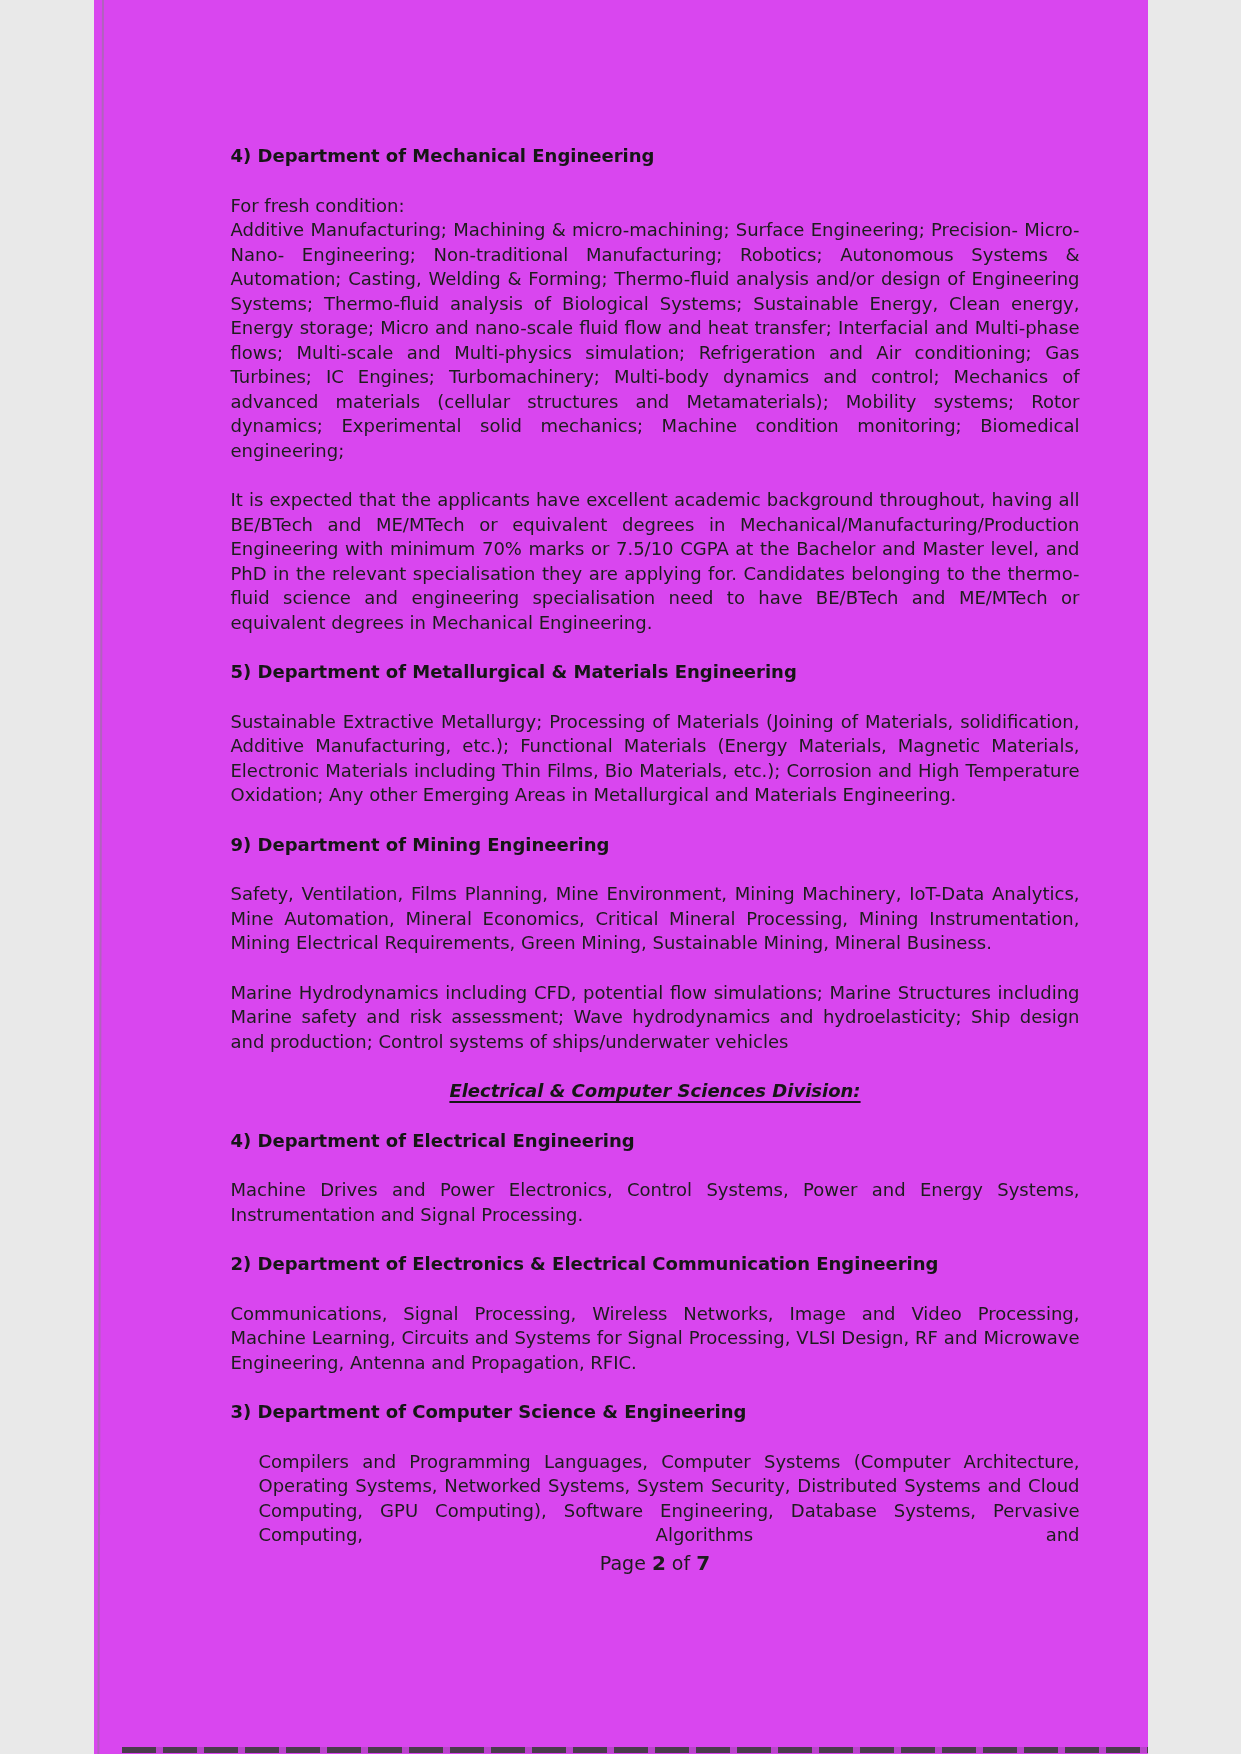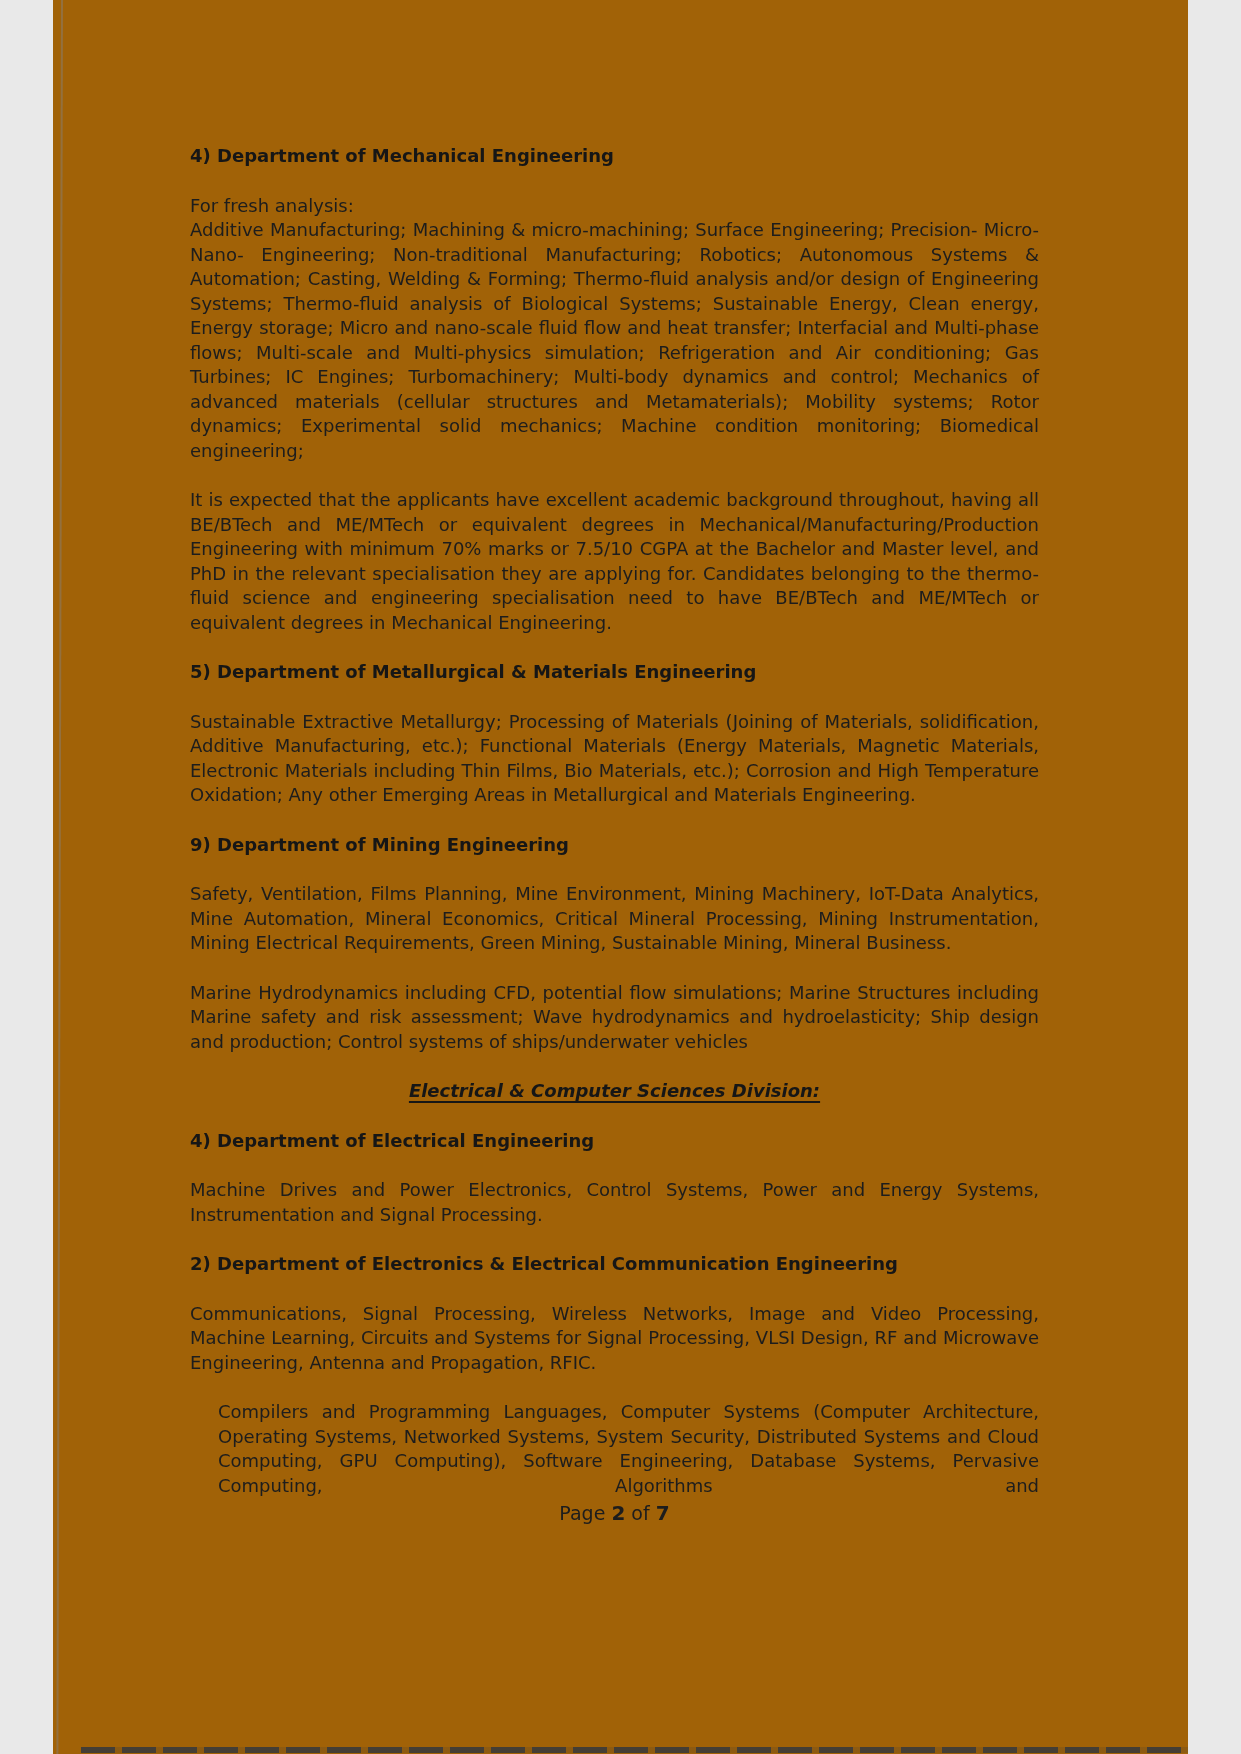--- a/index.html
+++ b/index.html
@@ -1,21 +1,21 @@
 <!DOCTYPE html>
 <html><head>
 <meta charset="utf-8">
 <style>
   html, body { margin: 0; padding: 0; background: #e9e9e9; }
   .page {
     position: relative;
-    width: 1135px;
+    width: 1054px;
     height: 1754px;
     margin: 0 auto;
-    background: #a16207;
+    background: #d946ef;
     overflow: hidden;
     font-family: "DejaVu Sans", sans-serif;
     color: #1d1d1d;
   }
   
   .scan-edge {
     position: absolute;
     left: 8px; top: 0;
     width: 2px; height: 100%;
     background: rgba(130,130,130,0.45);
@@ -72,21 +72,21 @@
 <body>
 
 <div class="page">
 
   <div class="scan-edge"></div>
 
   <div class="content">
 
     <div class="h">4) Department of Mechanical Engineering</div>
 
-    <div class="p nogap">For fresh analysis:</div>
+    <div class="p nogap">For fresh condition:</div>
 
     <div class="p">Additive Manufacturing; Machining &amp; micro-machining; Surface Engineering; Precision- Micro- Nano- Engineering; Non-traditional Manufacturing; Robotics; Autonomous Systems &amp; Automation; Casting, Welding &amp; Forming; Thermo-fluid analysis and/or design of Engineering Systems; Thermo-fluid analysis of Biological Systems; Sustainable Energy, Clean energy, Energy storage; Micro and nano-scale fluid flow and heat transfer; Interfacial and Multi-phase flows; Multi-scale and Multi-physics simulation; Refrigeration and Air conditioning; Gas Turbines; IC Engines; Turbomachinery; Multi-body dynamics and control; Mechanics of advanced materials (cellular structures and Metamaterials); Mobility systems; Rotor dynamics; Experimental solid mechanics; Machine condition monitoring; Biomedical engineering;</div>
 
     <div class="p">It is expected that the applicants have excellent academic background throughout, having all BE/BTech and ME/MTech or equivalent degrees in Mechanical/Manufacturing/Production Engineering with minimum 70% marks or 7.5/10 CGPA at the Bachelor and Master level, and PhD in the relevant specialisation they are applying for. Candidates belonging to the thermo-fluid science and engineering specialisation need to have BE/BTech and ME/MTech or equivalent degrees in Mechanical Engineering.</div>
 
     <div class="h">5) Department of Metallurgical &amp; Materials Engineering</div>
 
     <div class="p">Sustainable Extractive Metallurgy; Processing of Materials (Joining of Materials, solidification, Additive Manufacturing, etc.); Functional Materials (Energy Materials, Magnetic Materials, Electronic Materials including Thin Films, Bio Materials, etc.); Corrosion and High Temperature Oxidation; Any other Emerging Areas in Metallurgical and Materials Engineering.</div>
 
     <div class="h">9) Department of Mining Engineering</div>
@@ -99,20 +99,21 @@
     <div class="division">Electrical &amp; Computer Sciences Division:</div>
 
     <div class="h">4) Department of Electrical Engineering</div>
 
     <div class="p">Machine Drives and Power Electronics, Control Systems, Power and Energy Systems, Instrumentation and Signal Processing.</div>
 
     <div class="h">2) Department of Electronics &amp; Electrical Communication Engineering</div>
 
     <div class="p">Communications, Signal Processing, Wireless Networks, Image and Video Processing, Machine Learning, Circuits and Systems for Signal Processing, VLSI Design, RF and Microwave Engineering, Antenna and Propagation, RFIC.</div>
 
+    <div class="h">3) Department of Computer Science &amp; Engineering</div>
 
     <div class="p justify-last">Compilers and Programming Languages, Computer Systems (Computer Architecture, Operating Systems, Networked Systems, System Security, Distributed Systems and Cloud Computing, GPU Computing), Software Engineering, Database Systems, Pervasive Computing, Algorithms and</div>
 
     <div class="footer">
       <span>Page</span>
       <b>2</b>
       <span>of</span>
       <b>7</b>
     </div>
 

